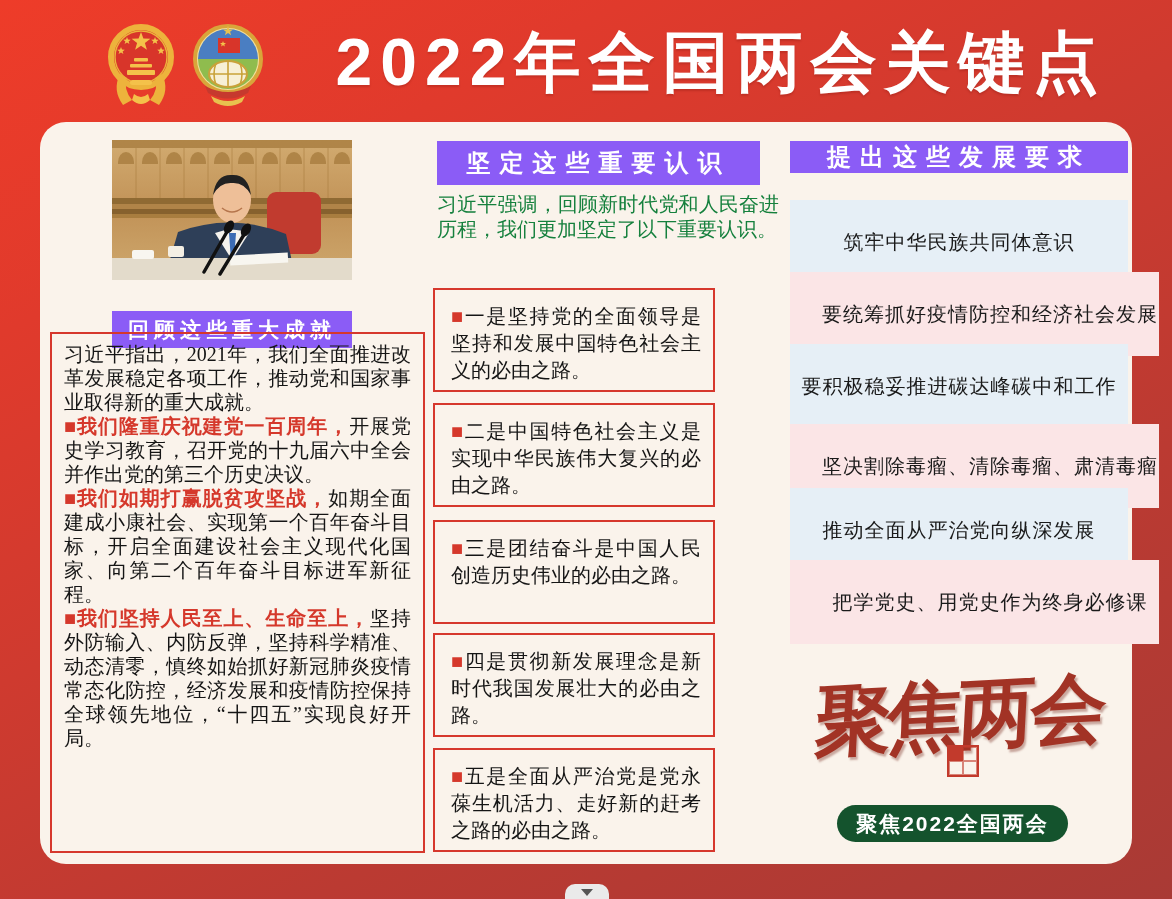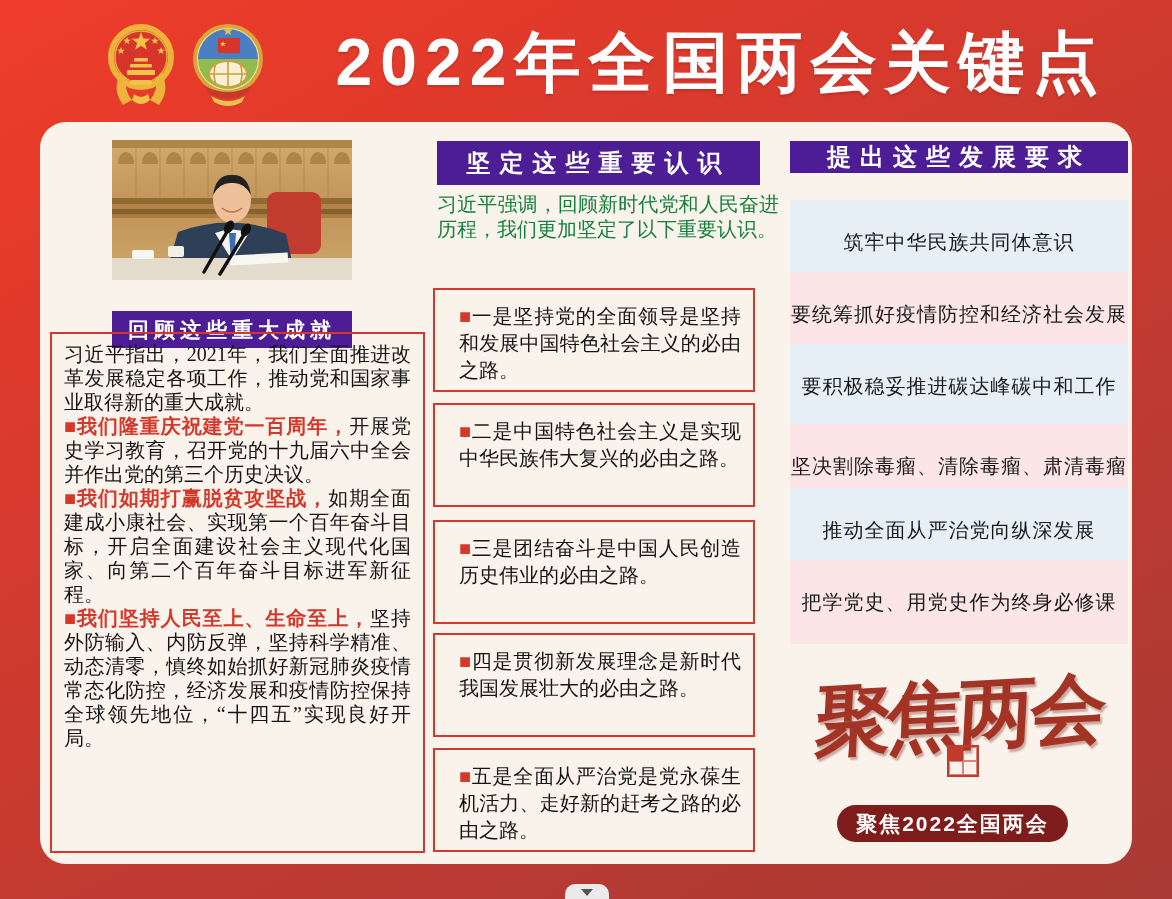--- a/index.html
+++ b/index.html
@@ -8,59 +8,59 @@
         background:linear-gradient(152deg,#ee3c29 0%,#e03a2c 22%,#cf3a2f 45%,#bb3a32 70%,#a93a35 100%);}
   
   .emblems{position:absolute;left:106px;top:14px;display:flex;gap:9px;align-items:flex-start;}
   .page-title{position:absolute;left:278px;top:10px;width:886px;height:106px;
       display:flex;align-items:center;justify-content:center;
       color:#ffffff;font-size:66px;font-weight:900;letter-spacing:8px;white-space:nowrap;
       text-shadow:0 2px 2px rgba(120,20,10,.25);}
   
   .panel{position:absolute;left:40px;top:122px;width:1092px;height:742px;background:#faf3eb;
          border-radius:26px;}
-  .banner{position:absolute;background:#4c1d95;color:#fff;font-weight:bold;
+  .banner{position:absolute;background:#8b5cf6;color:#fff;font-weight:bold;
           display:flex;align-items:center;justify-content:center;white-space:nowrap;}
   
   .photo{position:absolute;left:72px;top:18px;width:240px;height:140px;overflow:hidden;}
   .left-banner{left:72px;top:164px;width:240px;height:37px;font-size:21px;letter-spacing:5px;margin-top:25px;}
   .textbox{position:absolute;left:10px;top:210px;width:375px;height:521px;box-sizing:border-box;
            border:2px solid #d6372c;padding:8px 12px 0 12px;
            font-family:"Liberation Serif","DejaVu Serif",serif;font-size:20px;line-height:24px;
            color:#151515;text-align:justify;}
   .textbox p{margin:0;}
   .hl{color:#d5382b;font-weight:bold;}
   
   .mid-banner{left:397px;top:19px;width:323px;height:44px;font-size:24px;letter-spacing:9px;}
   .mid-intro{position:absolute;left:397px;top:70px;width:342px;margin:0;
              font-family:"Liberation Serif","DejaVu Serif",serif;font-size:20px;line-height:25px;
              color:#15803d;text-align:justify;}
-  .point-box{position:absolute;left:393px;width:322px;height:104px;box-sizing:border-box;
-             border:2px solid #d6372c;padding:13px 12px 0 24px;
+  .point-box{position:absolute;left:393px;width:282px;height:104px;box-sizing:border-box;
+             border:2px solid #d6372c;padding:13px 12px 0 16px;
              font-family:"Liberation Serif","DejaVu Serif",serif;font-size:20px;line-height:27px;
              color:#151515;text-align:justify;}
   .bullet{color:#d5382b;}
   
   .right-banner{left:750px;top:19px;width:338px;height:32px;font-size:24px;letter-spacing:9px;}
   .strip{position:absolute;left:750px;width:338px;height:84px;display:flex;align-items:center;
          justify-content:center;font-family:"Liberation Serif","DejaVu Serif",serif;
          font-size:20px;letter-spacing:1px;color:#1a1a1a;white-space:nowrap;}
   .blue{background:#e6eff6;}
-  .pink{background:#fbe5e6;}
+  .pink{background:#fbe5e6;padding-left:31px;}
   .logo-area{position:absolute;left:750px;top:525px;width:338px;height:160px;}
   .logo-text{position:absolute;left:0;top:18px;width:100%;text-align:center;
        font-family:"Liberation Serif","DejaVu Serif",serif;font-size:76px;font-weight:900;
        color:#a23325;white-space:nowrap;letter-spacing:-4px;
        transform:rotate(-3deg) skewX(-6deg);
        text-shadow:2px 3px 2px rgba(110,25,15,.35);}
   .seal{position:absolute;left:157px;top:98px;width:32px;height:32px;box-sizing:border-box;
         border:2px solid #c23a2c;display:grid;grid-template-columns:1fr 1fr;grid-template-rows:1fr 1fr;}
   .seal span{border:1px solid rgba(194,58,44,.6);}
   .seal span:first-child{background:#c23a2c;}
-  .badge{position:absolute;left:797px;top:683px;width:231px;height:37px;background:#7f1d1d;
+  .badge{position:absolute;left:797px;top:683px;width:231px;height:37px;background:#14532d;
          border-radius:19px;color:#fff;font-weight:bold;font-size:21px;letter-spacing:2px;
          display:flex;align-items:center;justify-content:center;white-space:nowrap;}
   
   .scroll-tab{position:absolute;left:565px;top:884px;width:44px;height:15px;background:#eaeaea;
               border-radius:10px 10px 0 0;display:flex;justify-content:center;align-items:flex-start;
               padding-top:5px;box-sizing:border-box;}
   .chev{width:0;height:0;border-left:6px solid transparent;border-right:6px solid transparent;
         border-top:7px solid #555;}
 </style>
 </head>

